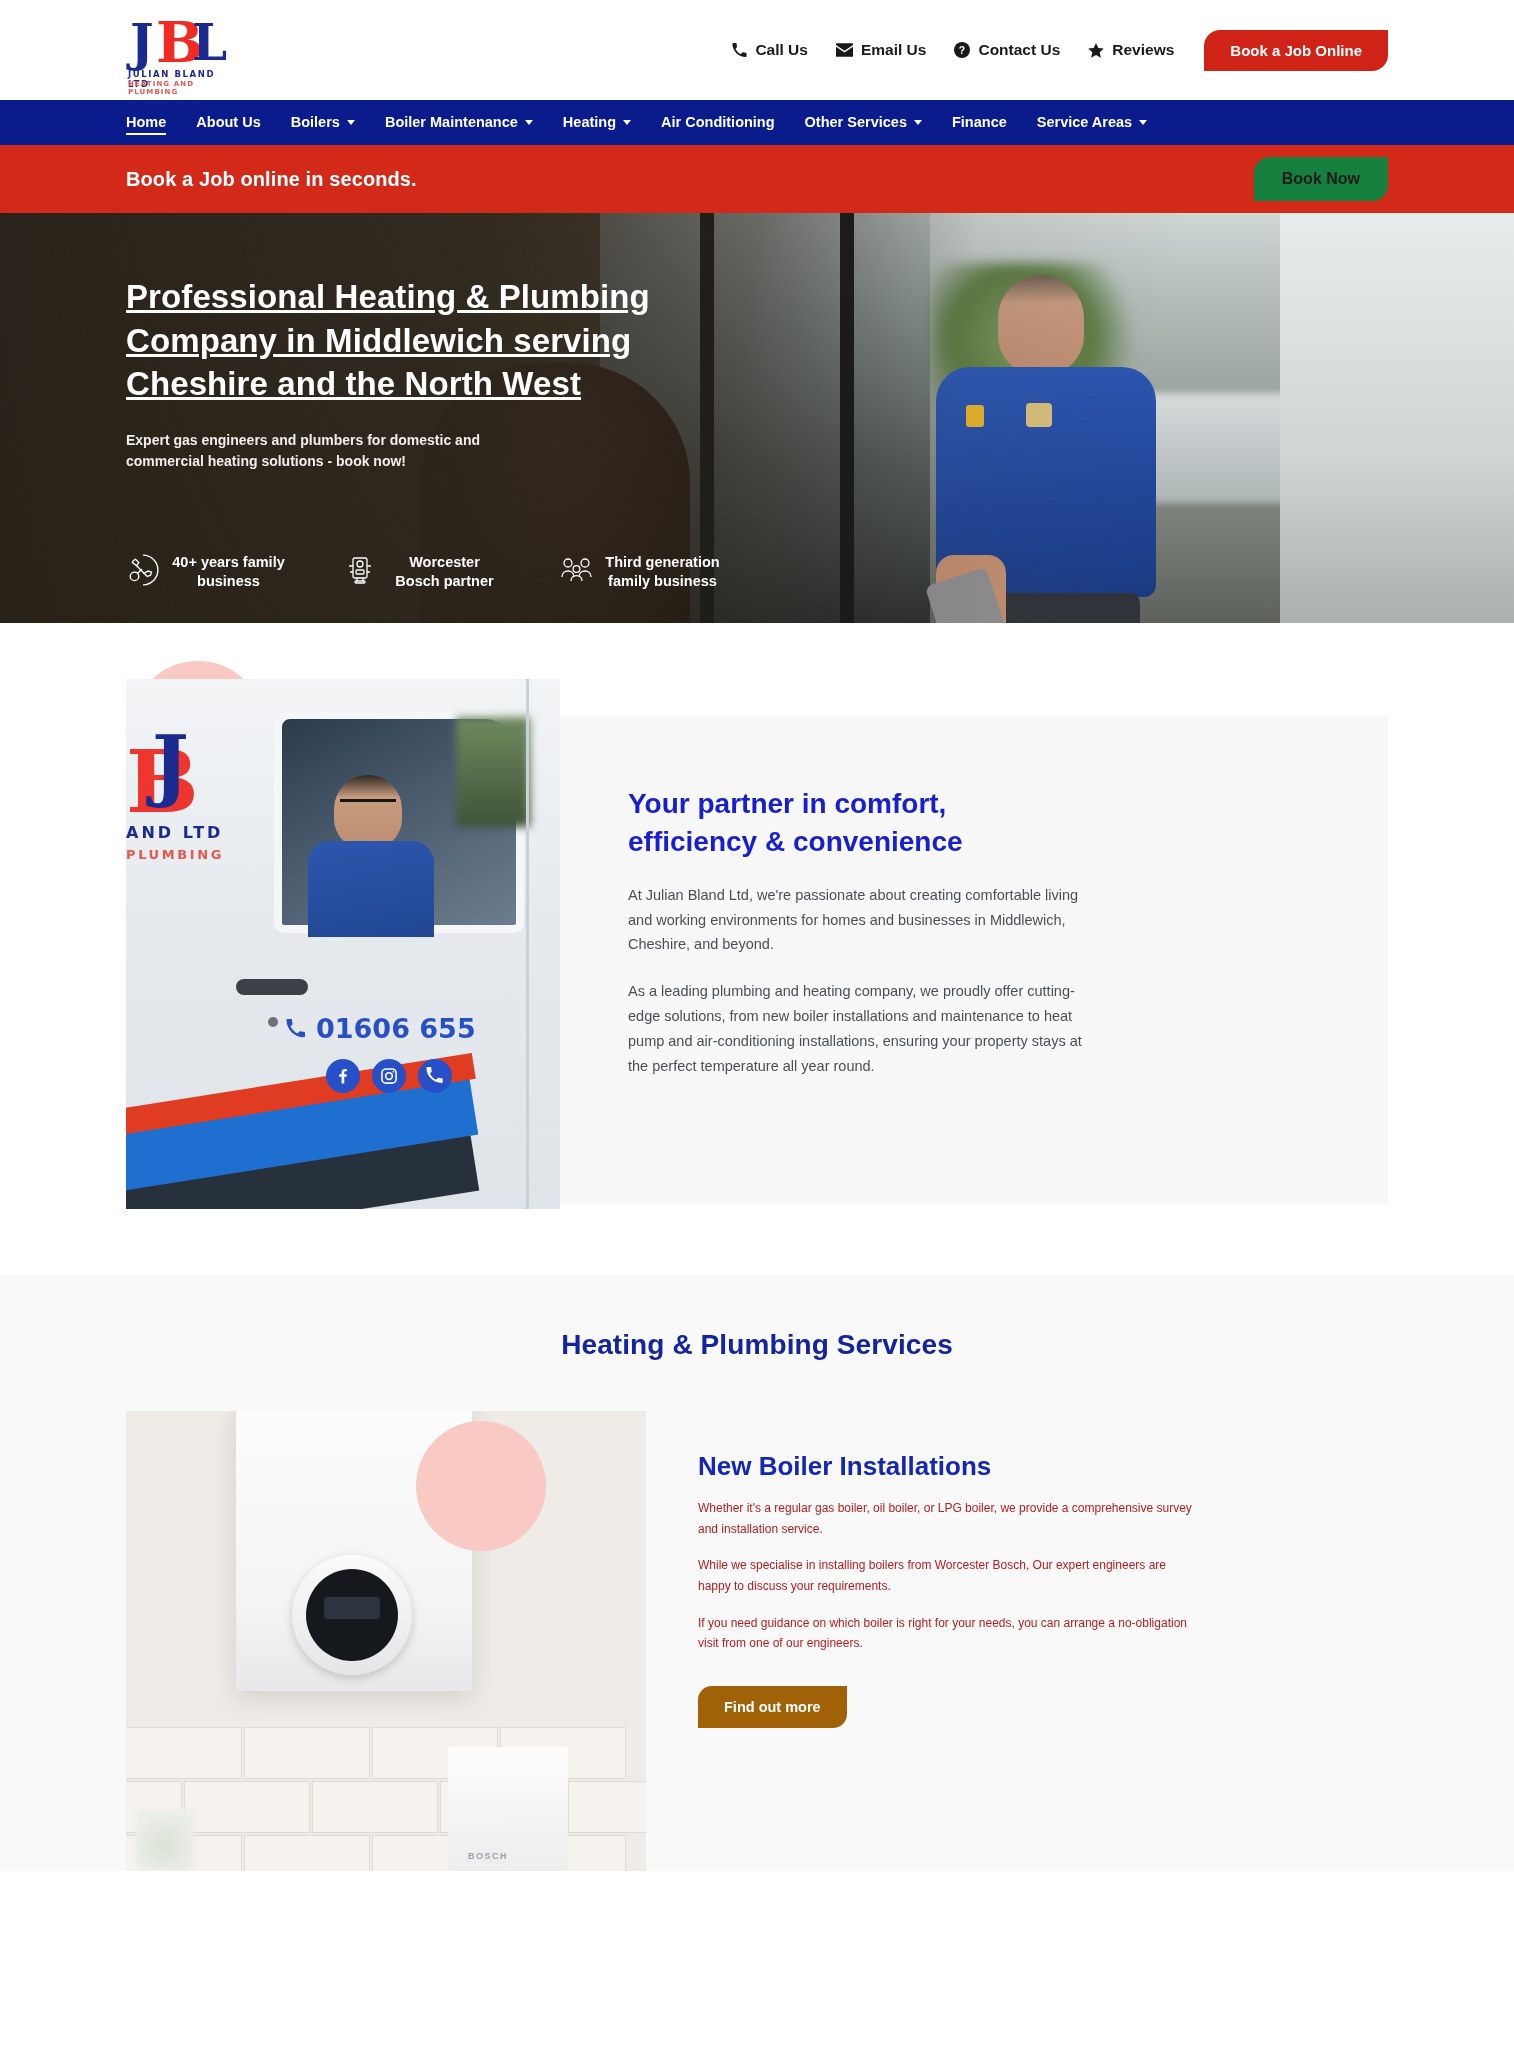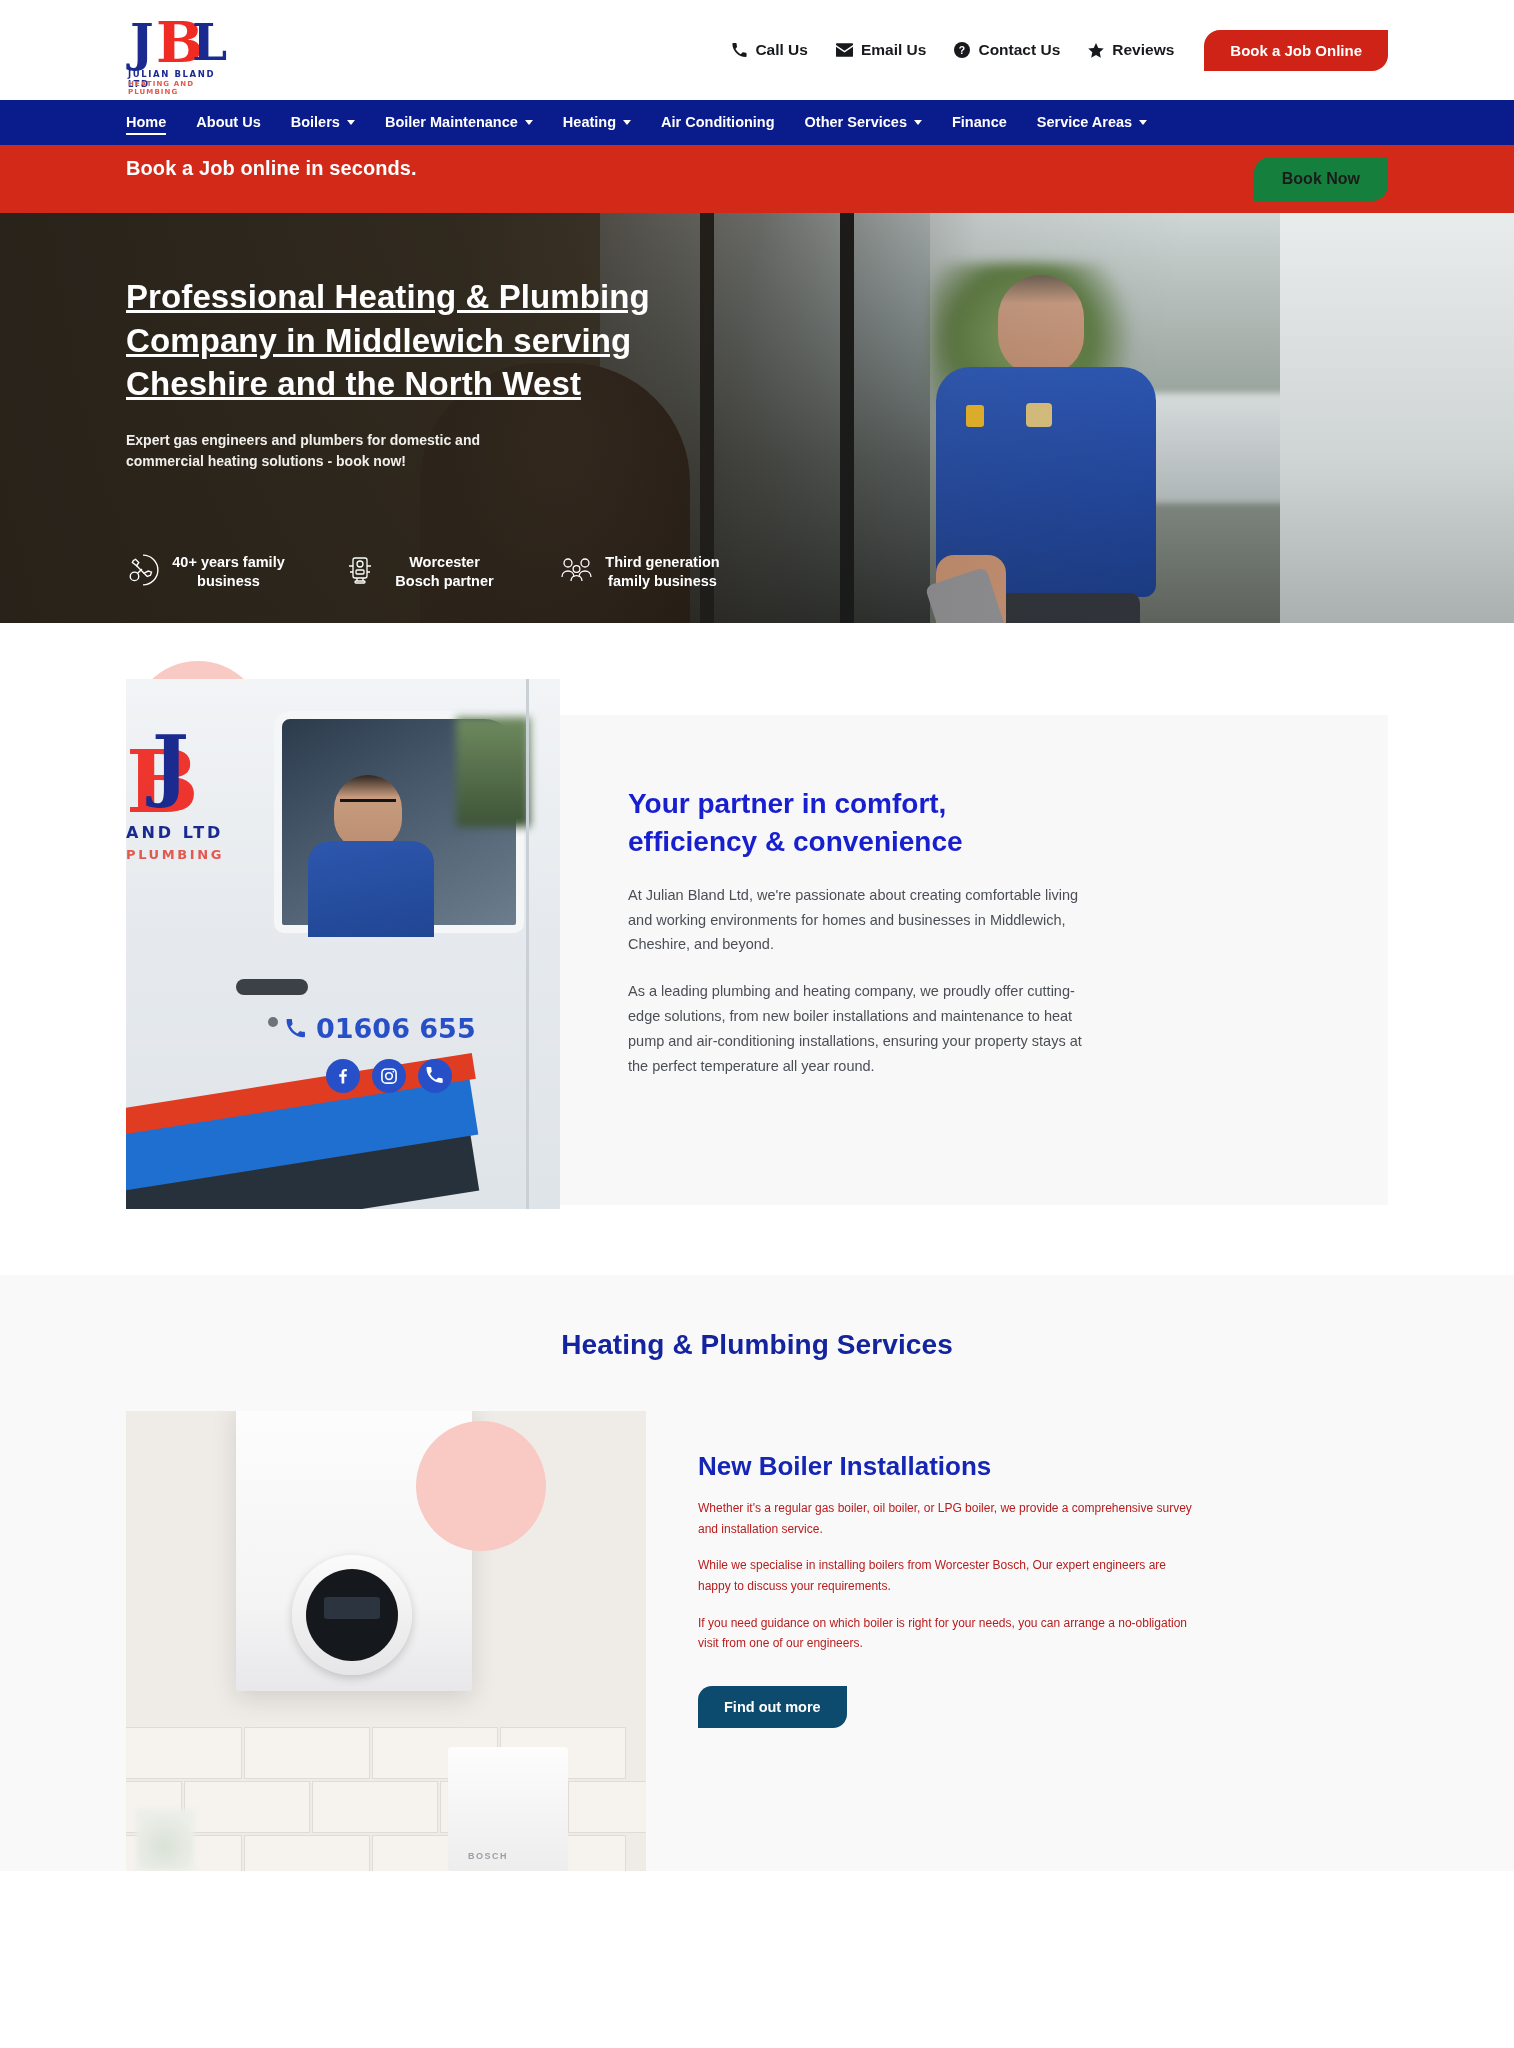--- a/index.html
+++ b/index.html
@@ -90,21 +90,21 @@
     height: 2px; background: #ffffff;
   }
   .caret { width: 0; height: 0; border-left: 4.5px solid transparent;
            border-right: 4.5px solid transparent; border-top: 5px solid #fff;
            display: inline-block; margin-top: 2px; }
 
   
   .cta-strip { background: #d22919; height: 68px; display: flex; align-items: center; }
   .cta-inner {
     width: 1262px; margin: 0 auto;
-    display: flex; align-items: flex-start; justify-content: space-between;
+    display: flex; align-items: center; justify-content: space-between;
   }
   .cta-text { color: #ffffff; font-size: 20px; font-weight: bold; letter-spacing: .1px; }
   .btn-booknow {
     background: #15803d;
     color: #1b1b1b;
     font-size: 16px; font-weight: 600;
     padding: 13px 28px;
     border: none; cursor: pointer;
     border-radius: 16px 0 16px 0;
     font-family: "Liberation Sans", sans-serif;
@@ -333,21 +333,21 @@
   .svc-plant {
     position: absolute; left: 10px; top: 398px; width: 58px; height: 62px;
     background: radial-gradient(circle at 50% 60%, #d9e2d6 0%, #eceee9 70%);
     filter: blur(2px);
   }
   .svc-body { flex: 1; padding: 40px 0 0 52px; }
   .svc-h3 { color: #1526b4; font-size: 26px; font-weight: bold; }
   .svc-p { color: #b91c1c; font-size: 12px; line-height: 1.72; margin-top: 16px; max-width: 500px; }
   .btn-findout {
     margin-top: 32px;
-    background: #0c4a6e; color: #fff;
+    background: #a16207; color: #fff;
     font-size: 14.5px; font-weight: 600;
     padding: 13px 26px; border: none; cursor: pointer;
     border-radius: 14px 0 14px 0;
     font-family: "Liberation Sans", sans-serif;
   }
 </style>
 </head>
 <body>
 
 <div class="page">

